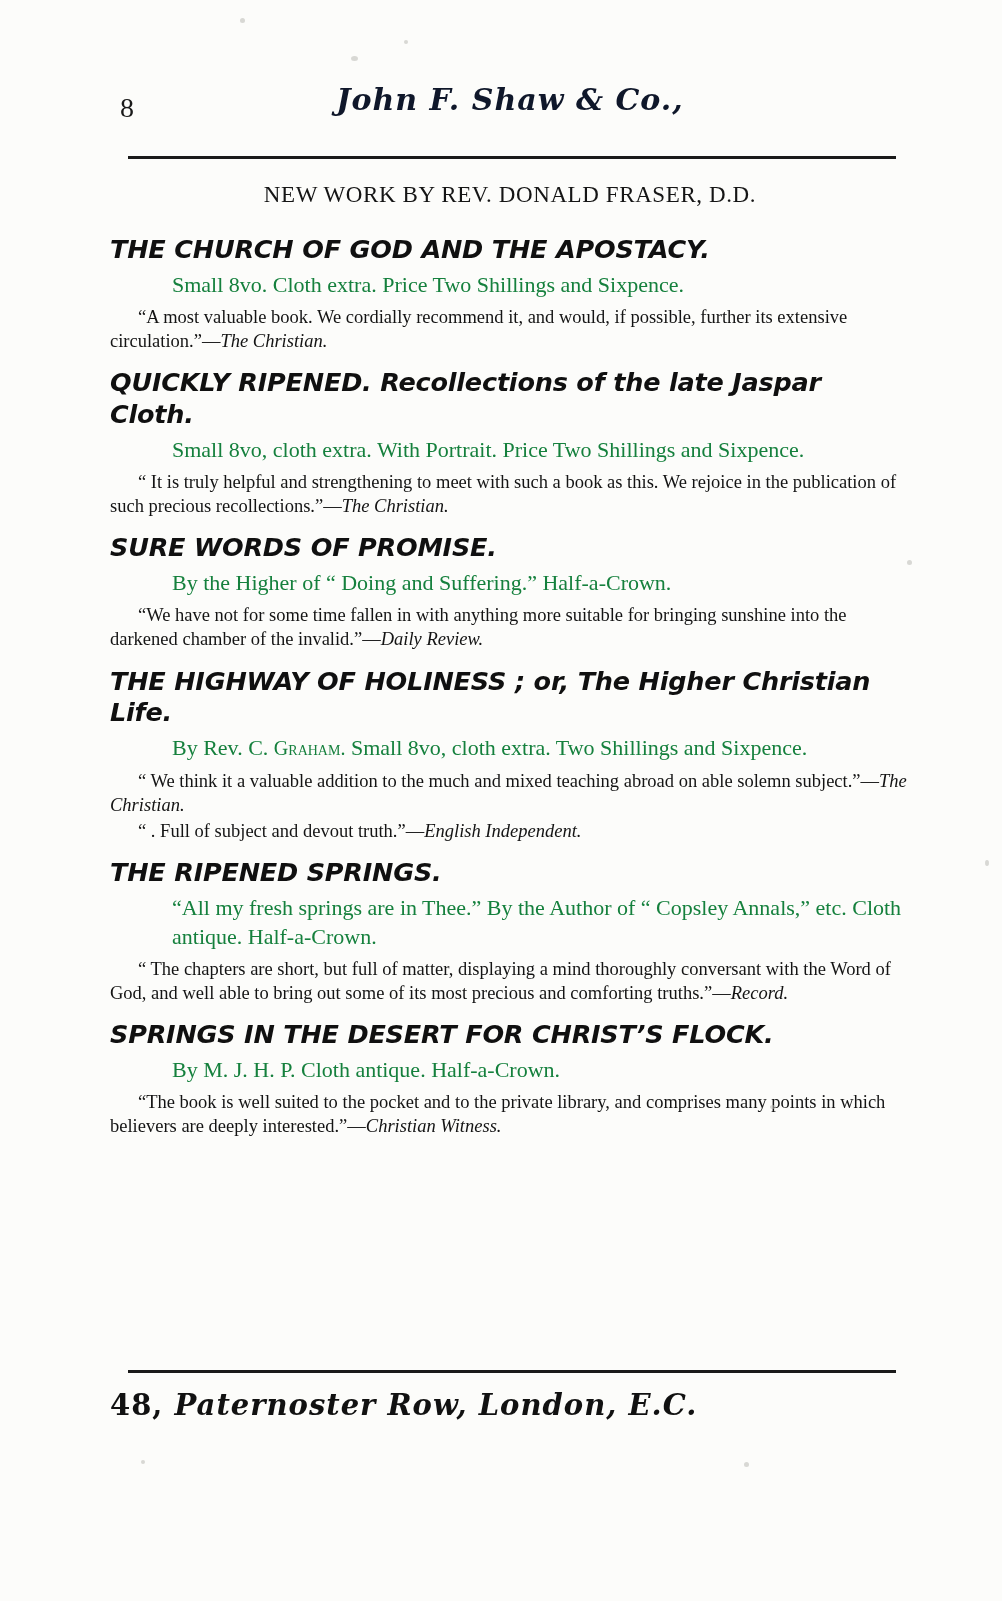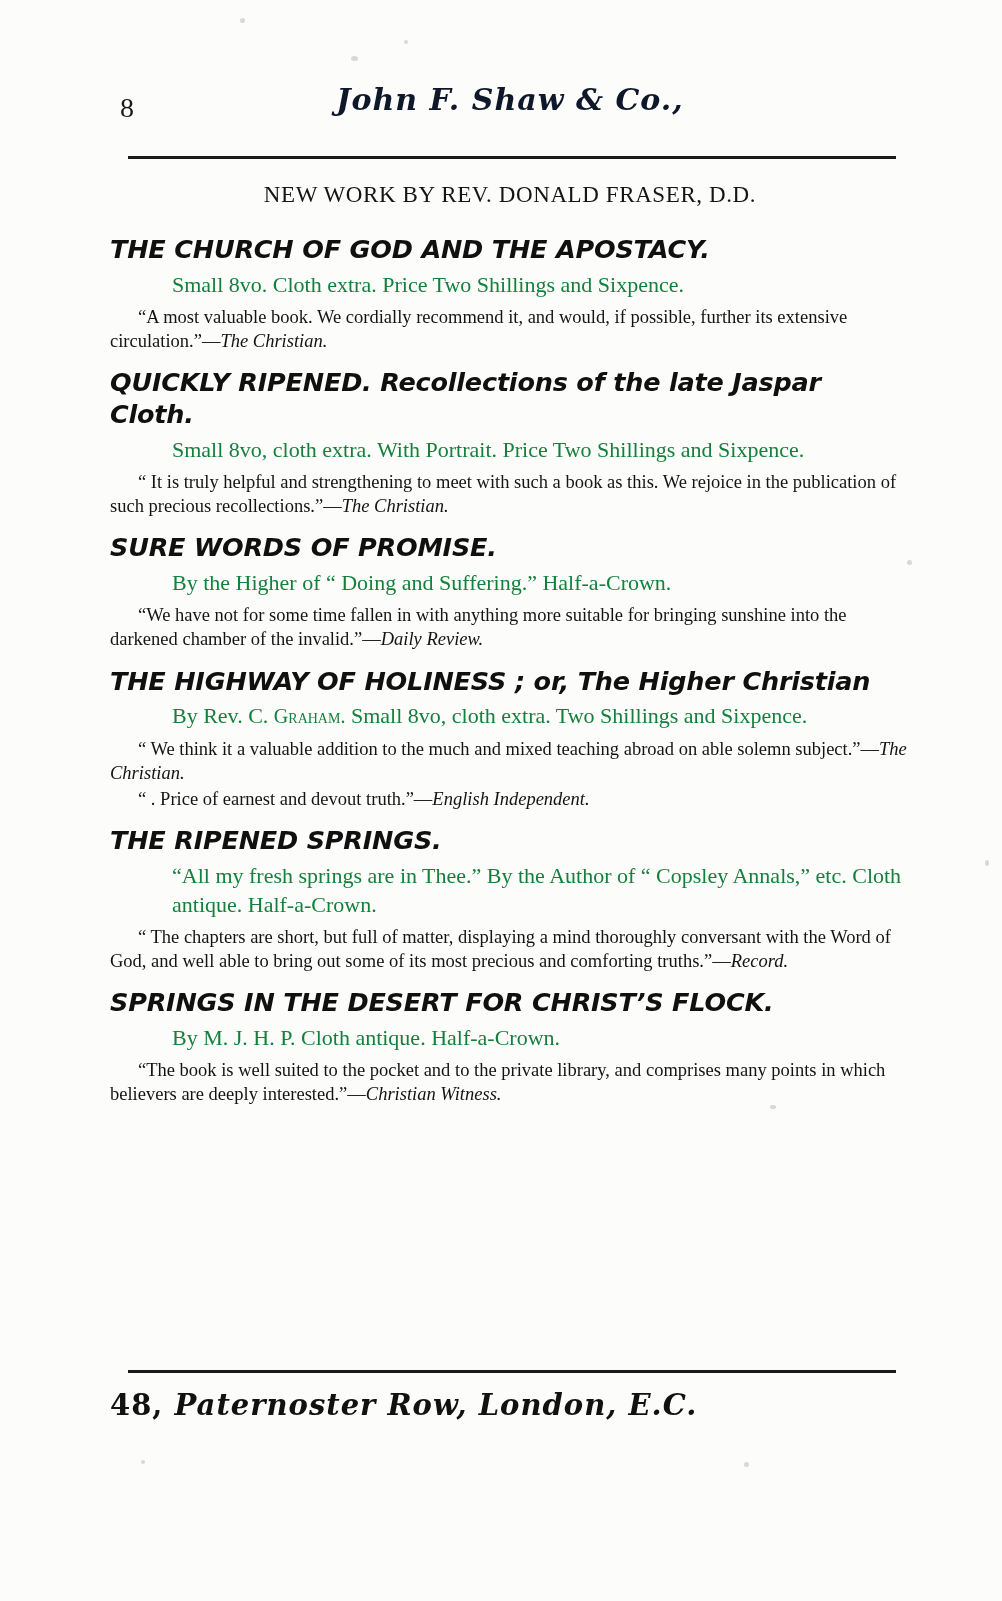--- a/index.html
+++ b/index.html
@@ -182,24 +182,24 @@
         <div class="quote"><span>“ It is truly helpful and strengthening to meet with such a book as this.   We rejoice in the publication of such precious recollections.”—</span><span class="src">The Christian.</span></div>
       </div>
 
       <div class="entry">
         <div class="title">SURE WORDS OF PROMISE.</div>
         <div class="desc">By the Higher of “ Doing and Suffering.”   Half-a-Crown.</div>
         <div class="quote"><span>“We have not for  some  time  fallen  in  with anything more  suitable for bringing sunshine into the darkened chamber of the invalid.”—</span><span class="src">Daily Review.</span></div>
       </div>
 
       <div class="entry">
-        <div class="title"><span>THE HIGHWAY OF HOLINESS ; or, The Higher Christian</span></div>
+        <div class="title"><span>THE HIGHWAY OF HOLINESS ; or, The Higher Christian</span><span class="ind2">Life.</span></div>
         <div class="desc"><span>By Rev.  C. </span><span class="sc">Graham.</span><span>    Small 8vo, cloth  extra.    Two  Shillings  and Sixpence.</span></div>
         <div class="quote tight"><span>“ We think it a valuable addition to the much and mixed teaching abroad on able solemn subject.”—</span><span class="src">The Christian.</span></div>
-        <div class="quote"><span>“ . Price of earnest and devout truth.”—</span><span class="src">English Independent.</span></div>
+        <div class="quote"><span>“ . Full of subject and devout truth.”—</span><span class="src">English Independent.</span></div>
       </div>
 
       <div class="entry">
         <div class="title">THE RIPENED SPRINGS.</div>
         <div class="desc">“All  my  fresh  springs  are  in  Thee.”    By the Author of “ Copsley Annals,” etc.    Cloth antique.    Half-a-Crown.</div>
         <div class="quote"><span>“ The chapters are short,  but full of matter, displaying a mind thoroughly conversant with  the Word of  God, and well able to bring  out  some of its most precious and comforting truths.”—</span><span class="src">Record.</span></div>
       </div>
 
       <div class="entry">
         <div class="title">SPRINGS IN THE DESERT FOR CHRIST’S FLOCK.</div>

